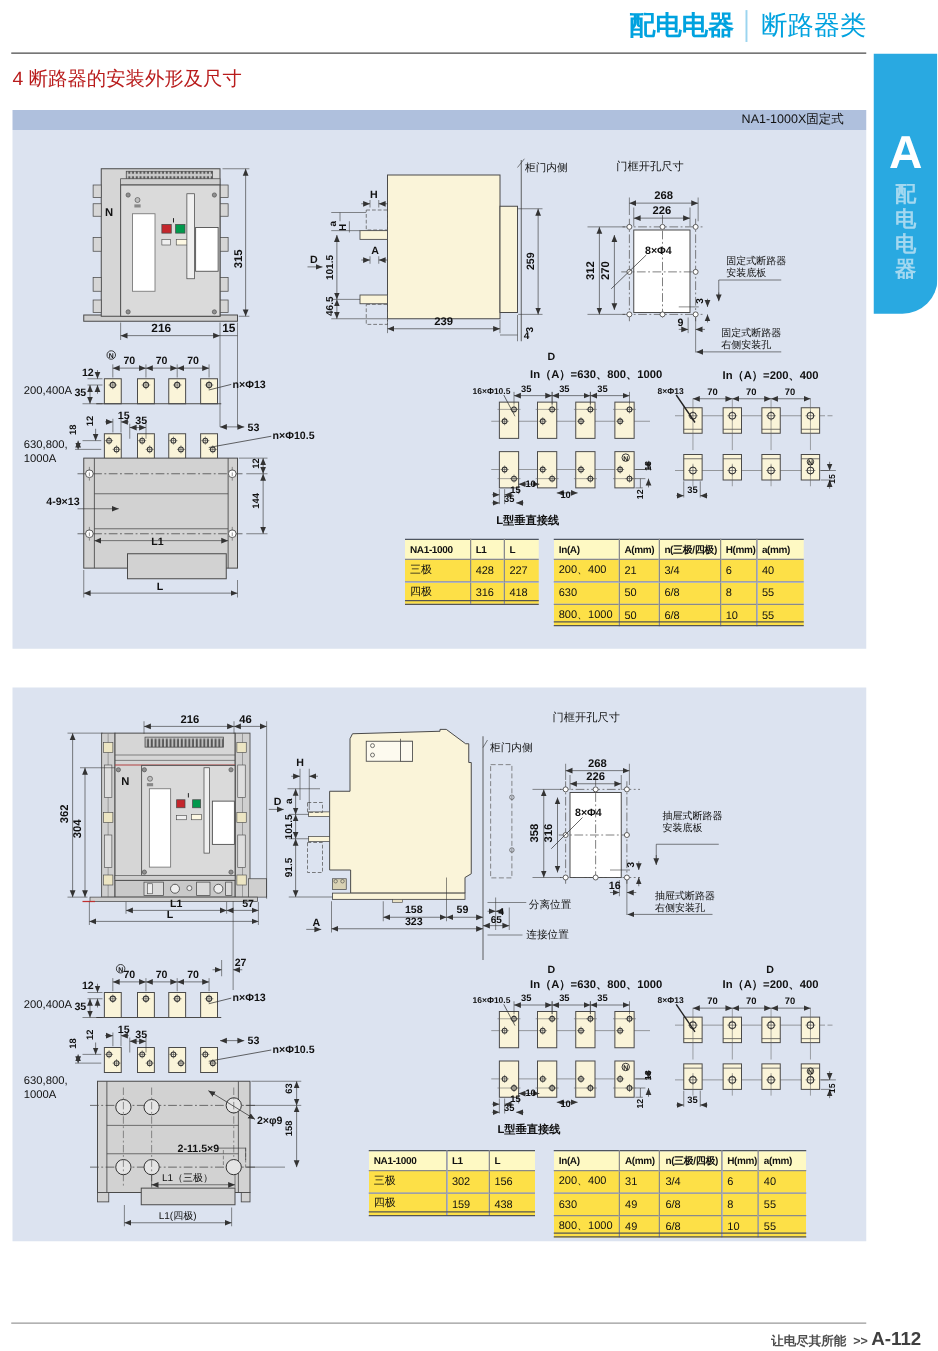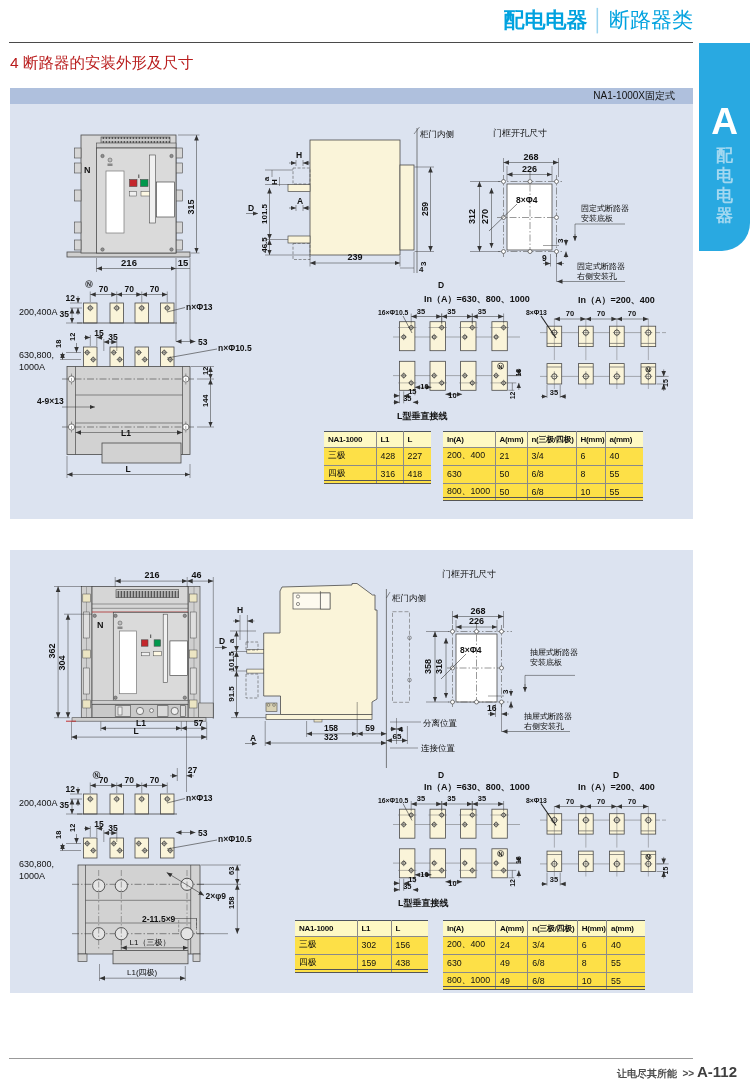--- a/index.html
+++ b/index.html
@@ -1196,21 +1196,21 @@
       <tbody>
           <tr class="h">
             <td>In(A)</td>
             <td>A(mm)</td>
             <td>n(三极/四极)</td>
             <td>H(mm)</td>
             <td>a(mm)</td>
           </tr>
       <tr class="b">
             <td>200、400</td>
-            <td>24</td>
+            <td>31</td>
             <td>3/4</td>
             <td>6</td>
             <td>40</td>
           </tr>
       <tr class="b">
             <td>630</td>
             <td>49</td>
             <td>6/8</td>
             <td>8</td>
             <td>55</td>

